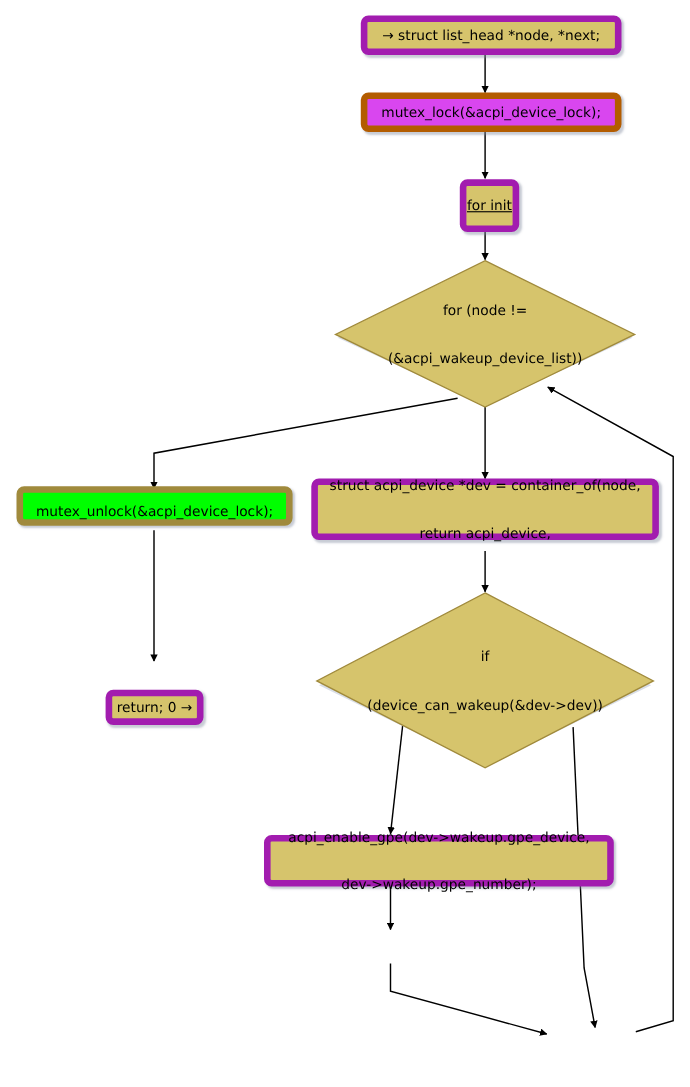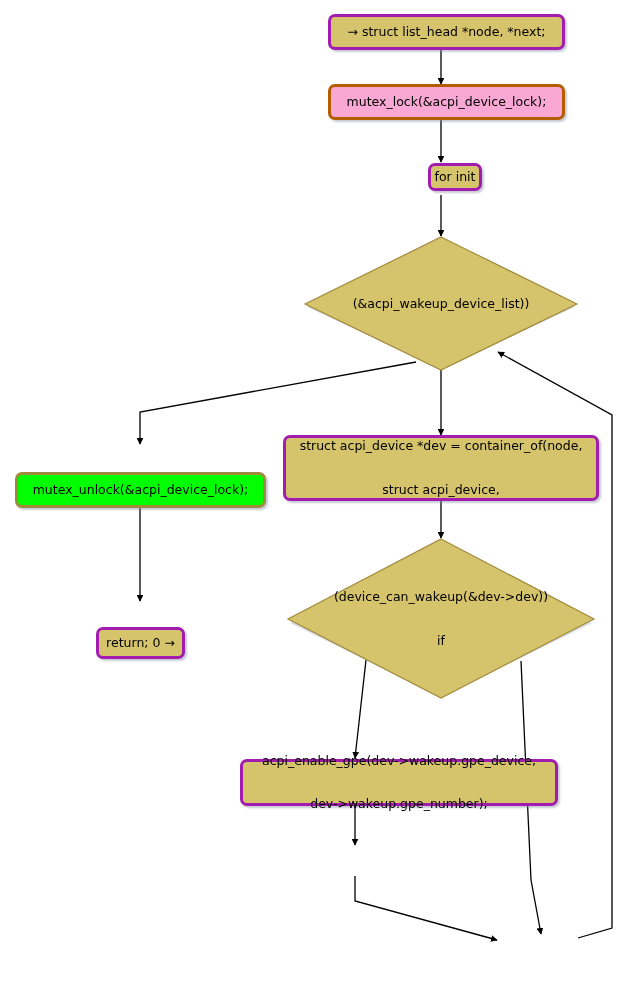--- a/index.html
+++ b/index.html
@@ -30,29 +30,29 @@
     display: flex;
     align-items: center;
     justify-content: center;
     text-align: center;
     color: #000000;
     line-height: 1.16;
     white-space: pre;
   }
 
   .box {
-    border: 3px solid #a21caf;
+    border: 6px solid #a21caf;
     border-radius: 7px;
     background: #d6c46c;
     box-shadow: 2px 2px 2px rgba(130,140,160,0.45);
     font-size: 12.5px;
     padding: 0 9px;
   }
   .box.red {
-    background: #f9a8d4;
+    background: #d946ef;
     border-color: #b35c00;
   }
   .box.green {
     background: #00ff00;
     border-color: #a08a3c;
   }
 
   
   .diamond {
     background: transparent;
@@ -112,57 +112,58 @@
   </svg>
 
   <div class="node box" style="left:328px; top:14px; width:237px; height:36px;">
     <span>→ struct list_head *node, *next;</span>
   </div>
 
   <div class="node box red" style="left:328px; top:84px; width:237px; height:36px;">
     <span>mutex_lock(&amp;acpi_device_lock);</span>
   </div>
 
-  <div class="node box" style="left:428px; top:163px; width:54px; height:28px;">
+  <div class="node box" style="left:418px; top:163px; width:54px; height:48px;text-decoration:underline;">
     <span>for init</span>
   </div>
 
   <div class="node diamond" style="left:303px; top:236px; width:276px; height:136px;">
     <svg class="dshape" viewBox="0 0 276 136" preserveAspectRatio="none">
       <polygon points="138,5 272,71 138,133 4,71" fill="#b9c3d4" opacity="0.55"></polygon>
       <polygon points="138,1 274,68 138,134 2,68" fill="#d6c46c" stroke="#a08a3c" stroke-width="1.2"></polygon>
     </svg>
     <div class="dlabel">
+      <div>for (node !=</div>
       <div>(&amp;acpi_wakeup_device_list))</div>
     </div>
   </div>
 
-  <div class="node box green" style="left:15px; top:472px; width:251px; height:36px;">
+  <div class="node box green" style="left:15px; top:442px; width:251px; height:36px;align-items:flex-end;">
     <span>mutex_unlock(&amp;acpi_device_lock);</span>
   </div>
 
-  <div class="node box" style="left:283px; top:435px; width:316px; height:66px;">
+  <div class="node box" style="left:283px; top:435px; width:316px; height:56px;">
     <div>
       <div>struct acpi_device *dev = container_of(node,</div>
-      <div>struct acpi_device,</div>
+      <div>return acpi_device,</div>
     </div>
   </div>
 
   <div class="node box" style="left:96px; top:602px; width:89px; height:32px;margin-top:25px;">
     <span>return; 0 →</span>
   </div>
 
   <div class="node diamond" style="left:286px; top:538px; width:310px; height:162px;">
     <svg class="dshape" viewBox="0 0 310 162" preserveAspectRatio="none">
       <polygon points="155,6 306,85 155,159 4,85" fill="#b9c3d4" opacity="0.55"></polygon>
       <polygon points="155,1 308,81 155,160 2,81" fill="#d6c46c" stroke="#a08a3c" stroke-width="1.2"></polygon>
     </svg>
     <div class="dlabel">
+      <div>if</div>
       <div>(device_can_wakeup(&amp;dev-&gt;dev))</div>
-      <div>if</div>
     </div>
   </div>
 
   <div class="node box" style="left:196px; top:759px; width:318px; height:47px;margin-left:44px;">
     <div>
       <div>acpi_enable_gpe(dev-&gt;wakeup.gpe_device,</div>
       <div>dev-&gt;wakeup.gpe_number);</div>
     </div>
   </div>
 

